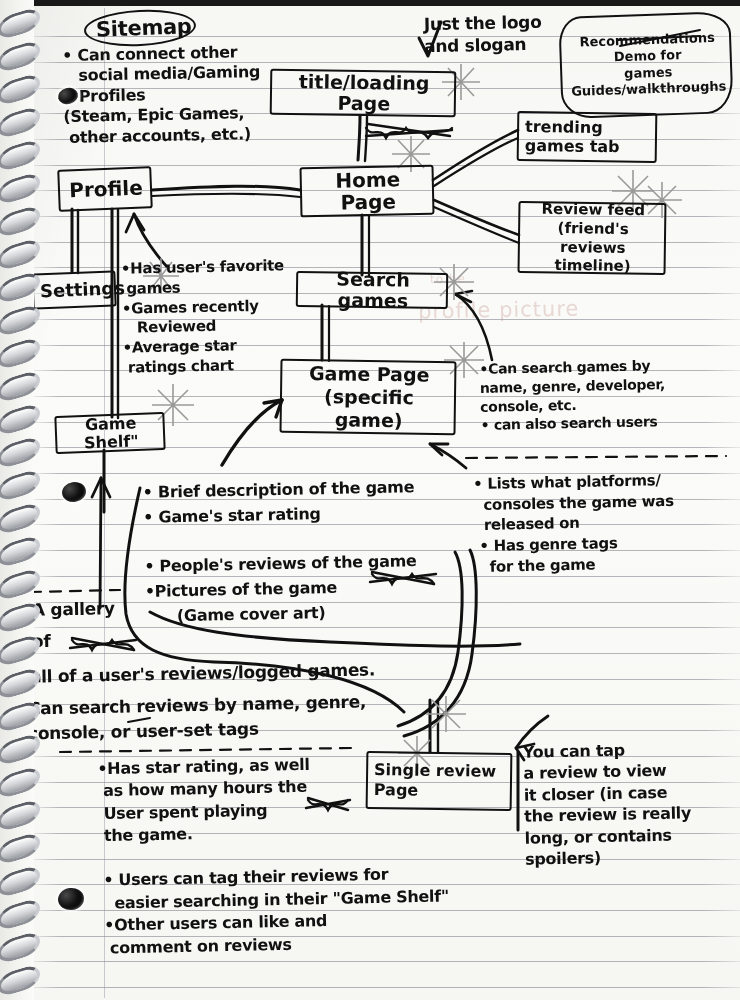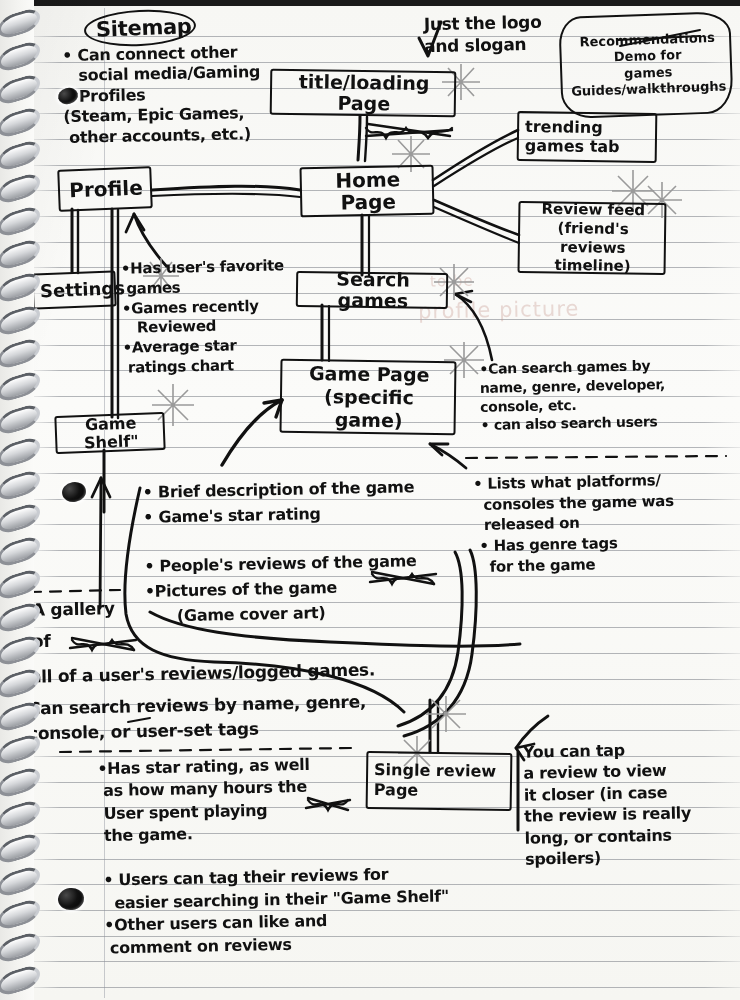--- a/index.html
+++ b/index.html
@@ -45,21 +45,21 @@
     position:absolute;border-radius:50%;
     background:radial-gradient(circle at 34% 30%, #4a4a4a 0%, #111 48%, #000 100%);
     box-shadow:0 0 3px 2px rgba(255,255,255,0.9), inset -1px -1px 2px rgba(255,255,255,0.25);
   }
 
   
   .ghost{
     position:absolute;
     color:rgba(196,150,140,0.34);
     font-family:"DejaVu Sans", sans-serif;
-    font-size:15px;letter-spacing:1px;
+    font-size:12px;letter-spacing:1px;
     transform:rotate(-1deg);
     pointer-events:none;
   }
 
   
   .ink{
     position:absolute;
     color:#111;
     font-family:"DejaVu Sans", sans-serif;
     font-weight:700;

